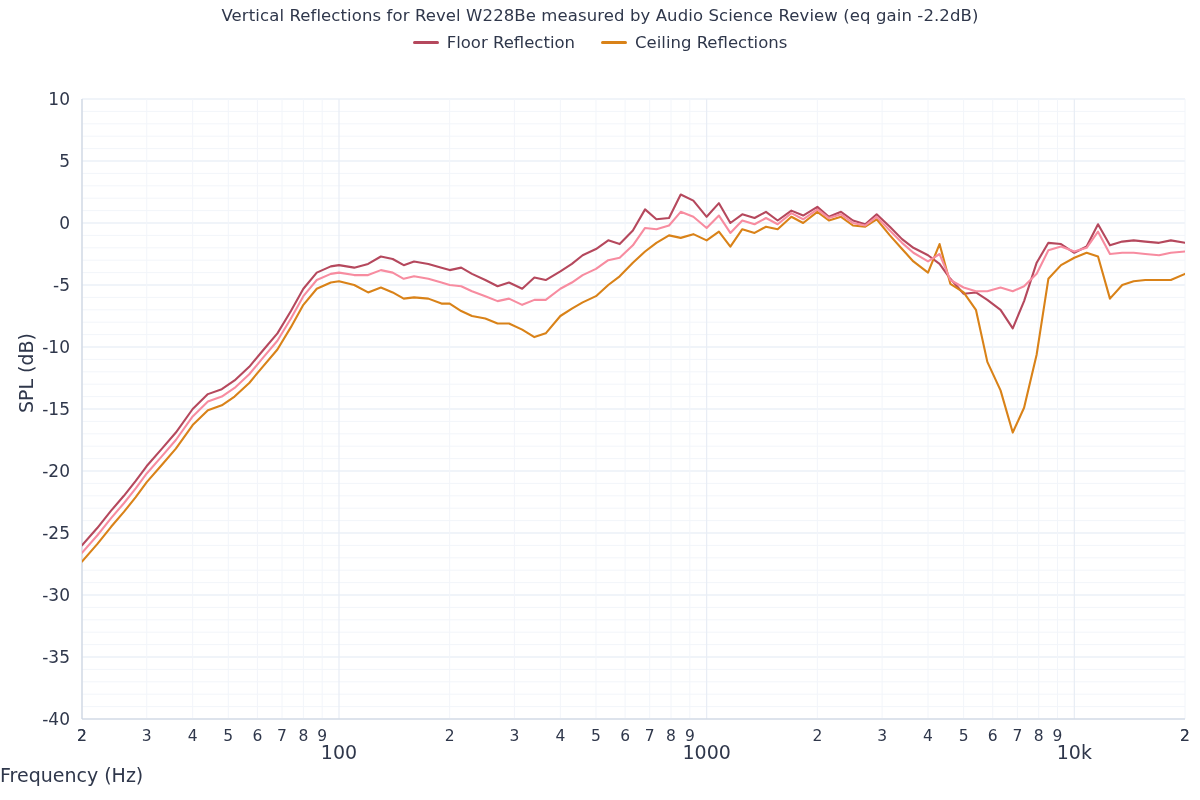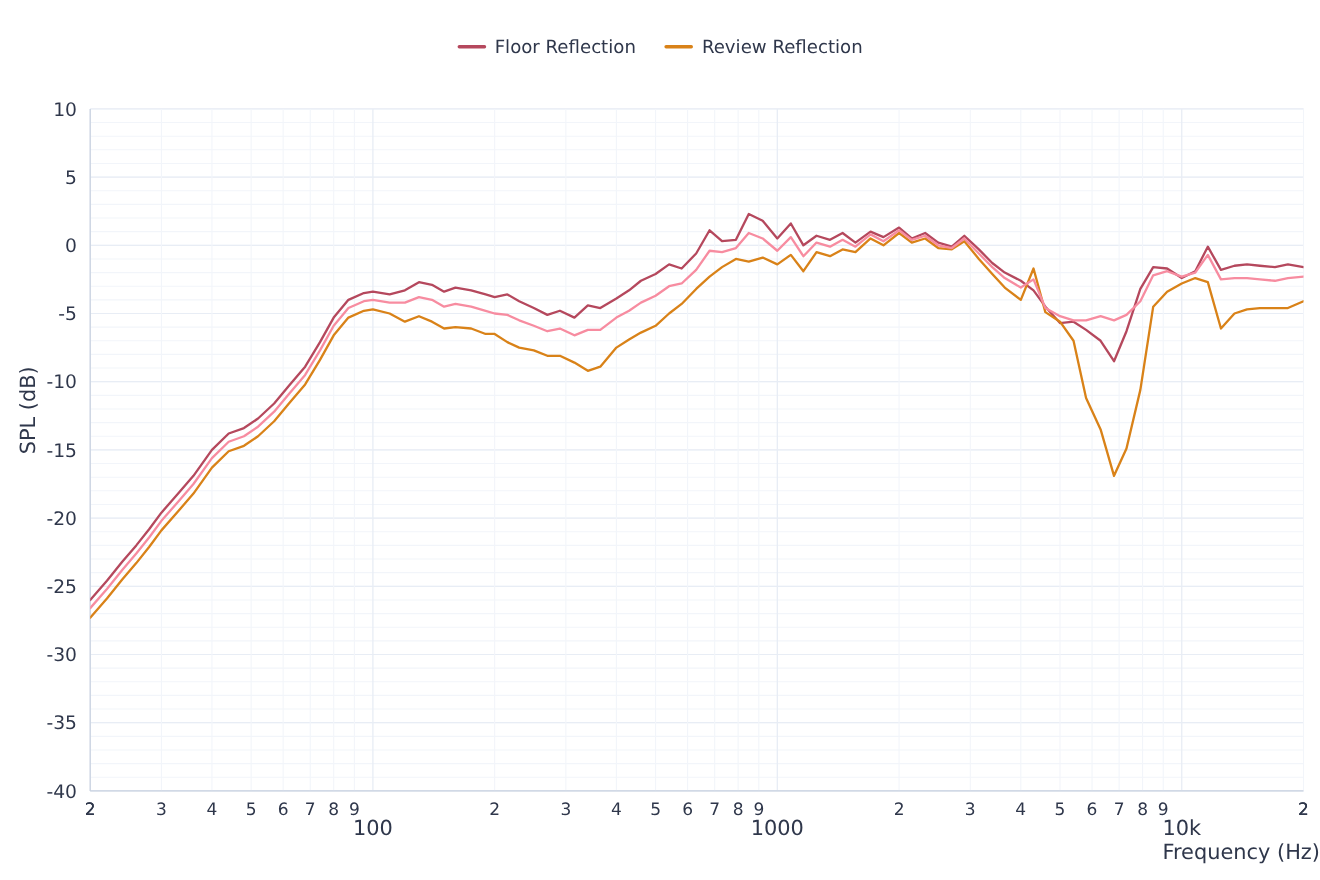--- a/index.html
+++ b/index.html
@@ -65,43 +65,44 @@
     text-align: center;
     transform: rotate(-90deg);
     font-size: 19px;
     color: #2f374b;
   }
   #xlabel {
     position: absolute;
     top: 764px;
     left: 0;
     width: 1200px;
-    text-align: right;
+    text-align: left;
     font-size: 19px;
     color: #2f374b;
   }
   .tick-text {
     font-family: "DejaVu Sans", "Liberation Sans", sans-serif;
     fill: #2f374b;
   }
 </style>
 </head>
 <body>
 
 <div id="chart-root">
 
+  <div id="chart-title">Vertical Reflections for Revel W228Be measured by Audio Science Review (eq gain -2.2dB)</div>
 
   <div id="legend">
     <div class="legend-entry">
       <span class="legend-swatch" style="background:#b5485d"></span>
       <span>Floor Reflection</span>
     </div>
     <div class="legend-entry">
       <span class="legend-swatch" style="background:#d98218"></span>
-      <span>Review Reflection</span>
+      <span>Ceiling Reflections</span>
     </div>
   </div>
 
   <svg id="plot-svg" width="1200" height="800">
     <defs>
         <clipPath id="plot-clip">
           <rect x="82" y="93" width="1103" height="626"></rect>
         </clipPath>
       </defs>
       <g id="grid-minor-y">

